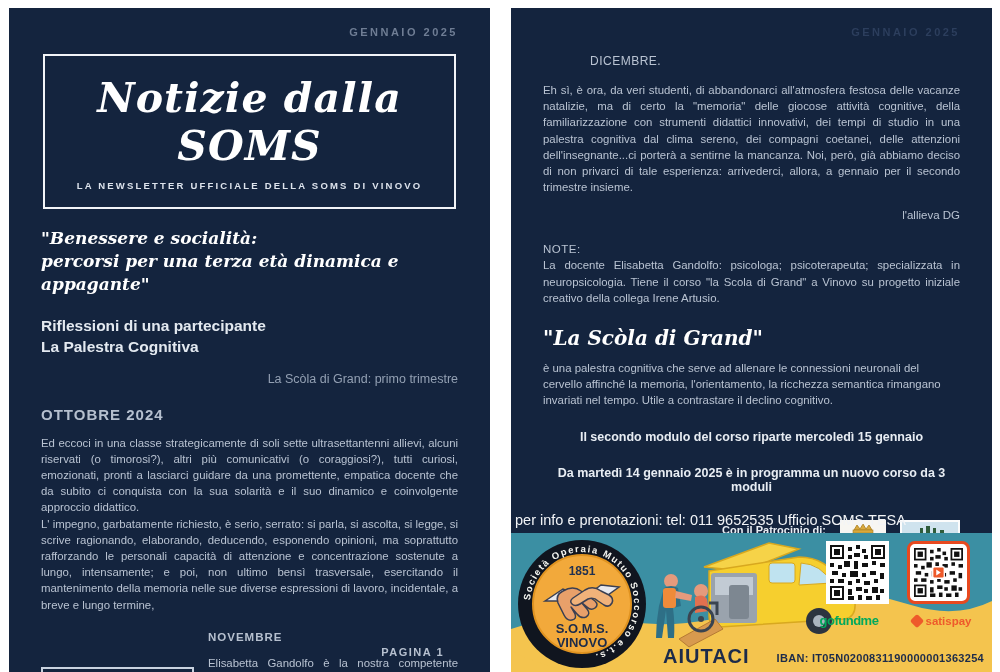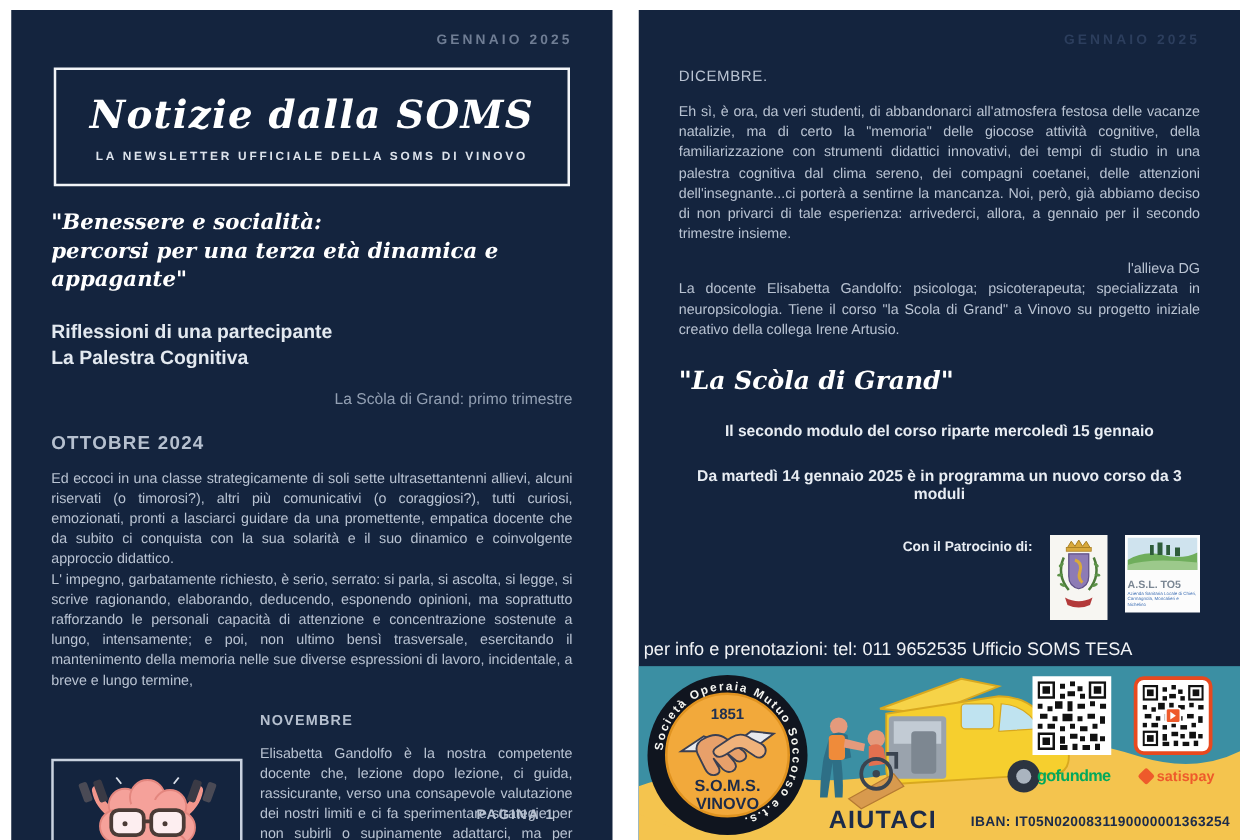--- a/index.html
+++ b/index.html
@@ -20,21 +20,21 @@
   .date-left { color:#6f7d94; }
   .date-right { color:#2c3e5d; }
 
   
   .masthead {
     border:2px solid #f2f4f7; margin:16px 2px 0 2px; padding:18px 8px 16px 8px;
     text-align:center;
   }
   .masthead-title {
     font-family:"DejaVu Serif", serif; font-style:italic; font-weight:bold;
-    font-size:31px; color:#ffffff; letter-spacing:1px;
+    font-size:41px; color:#ffffff; letter-spacing:1px;
   }
   .masthead-sub {
     margin-top:10px; font-size:9.5px; letter-spacing:2.2px; color:#dde3ec; font-weight:bold;
   }
 
   .quote {
     margin-top:18px; font-family:"DejaVu Serif", serif; font-style:italic; font-weight:bold;
     font-size:17px; line-height:1.35; color:#ffffff;
   }
 
@@ -82,21 +82,21 @@
   
   .banner { position:absolute; left:0; bottom:0; width:481px; height:139px; background:#3b8fa3; overflow:hidden; }
   .banner-wave { position:absolute; left:0; top:0; width:100%; height:100%; }
   .soms-logo { position:absolute; left:6px; top:6px; width:130px; height:130px; }
   .van-box { position:absolute; left:138px; top:8px; width:210px; height:110px; }
   .aiutaci { position:absolute; left:152px; bottom:4px; font-size:20px; font-weight:bold; color:#1c2b4a; letter-spacing:1px;text-align:center; }
   .qr-box { position:absolute; top:8px; width:63px; height:63px; background:#ffffff; padding:4px; }
   .qr-gfm { left:315px; }
   .qr-stp { left:396px; border:3px solid #e8491f; border-radius:8px; }
   .qr-box svg { width:100%; height:100%; }
-  .gfm-word { position:absolute; left:306px; top:80px; width:84px; text-align:center;
+  .gfm-word { position:absolute; left:296px; top:80px; width:84px; text-align:center;
     font-size:13px; font-weight:bold; color:#02a95c; letter-spacing:-0.5px; }
   .stp-word { position:absolute; left:392px; top:82px; width:78px; text-align:center;
     font-size:11.5px; font-weight:bold; color:#ee5a2b; }
   .stp-word .stp-ico { display:inline-block; width:10px; height:10px; background:#ee5a2b;
     transform:rotate(45deg); margin-right:3px; position:relative; top:1px; border-radius:2px; }
   .iban { position:absolute; right:8px; bottom:8px; font-size:11px; font-weight:bold; color:#1c2b4a; letter-spacing:0.3px; }
 </style>
 </head>
 <body>
 
@@ -170,29 +170,31 @@
         </div>
       </div>
     </div>
     <div class="pagina">PAGINA 1</div>
   </div>
 
   <div class="page">
     <div class="page-inner">
       <div class="date-line date-right">GENNAIO 2025</div>
 
-      <div class="kicker" style="margin-top:16px;letter-spacing:0.5px;color:#b9c3d2;font-weight:normal;font-size:12px;">DICEMBRE.</div>
+      <div class="kicker" style="margin-top:16px;letter-spacing:0.5px;color:#b9c3d2;font-weight:normal;font-size:12px;margin-left:47px;">DICEMBRE.</div>
 
       <div class="body-text" style="margin-top:14px;">Eh sì, è ora, da veri studenti, di abbandonarci all'atmosfera festosa delle vacanze natalizie, ma di certo la "memoria" delle giocose attività cognitive, della familiarizzazione con strumenti didattici innovativi, dei tempi di studio in una palestra cognitiva dal clima sereno, dei compagni coetanei, delle attenzioni dell'insegnante...ci porterà a sentirne la mancanza. Noi, però, già abbiamo deciso di non privarci di tale esperienza: arrivederci, allora, a gennaio per il secondo trimestre insieme.</div>
 
       <div class="sig">l'allieva DG</div>
 
+      <div class="note-label">NOTE:</div>
       <div class="note-text">La docente Elisabetta Gandolfo: psicologa; psicoterapeuta; specializzata in neuropsicologia. Tiene il corso "la Scola di Grand" a Vinovo su progetto iniziale creativo della collega Irene Artusio.</div>
 
       <div class="scola-head">"La Scòla di Grand"</div>
+      <div class="scola-text">è una palestra cognitiva che serve ad allenare le connessioni neuronali del cervello affinché la memoria, l'orientamento, la ricchezza semantica rimangano invariati nel tempo. Utile a contrastare il declino cognitivo.</div>
 
       <div class="bold-line">Il secondo modulo del corso riparte mercoledì 15 gennaio</div>
       <div class="bold-line">Da martedì 14 gennaio 2025 è in programma un nuovo corso da 3 moduli</div>
 
       <div class="patro-row">
         <div class="patro-label">Con il Patrocinio di:</div>
         <div class="crest-box">
           <svg width="42" height="64" viewBox="0 0 42 64">
 
             <path d="M12 8 l3 -5 3 4 3 -5 3 5 3 -4 3 5 z" fill="#d9a93c" stroke="#a87f22" stroke-width="0.8"></path>

